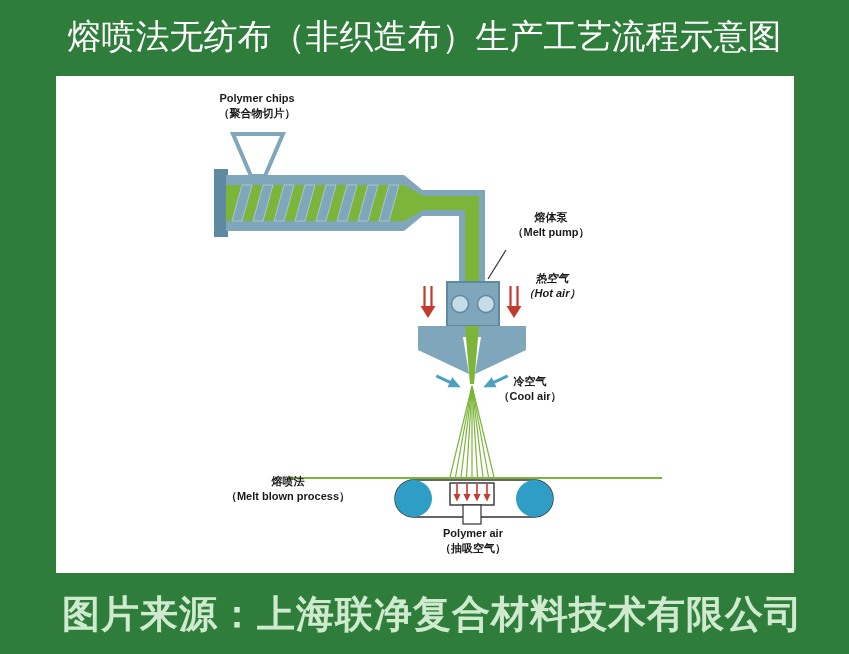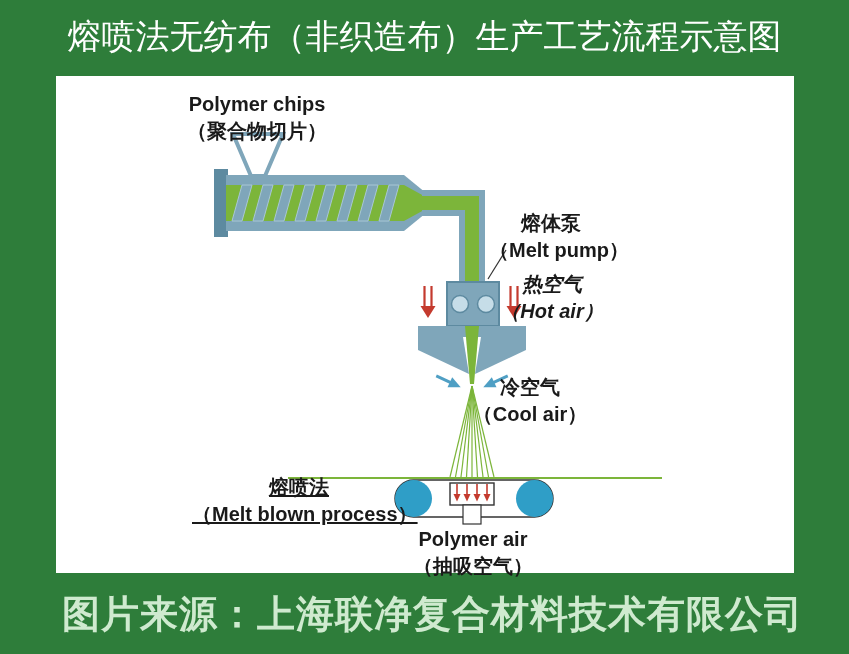--- a/index.html
+++ b/index.html
@@ -11,21 +11,21 @@
   .title{
     position:absolute;top:14px;left:0;width:849px;height:44px;line-height:44px;
     text-align:center;color:#ffffff;font-size:34px;font-weight:400;white-space:nowrap;
   }
   .panel{
     position:absolute;left:56px;top:76px;width:738px;height:497px;background:#ffffff;
   }
   .panel svg{position:absolute;left:0;top:0;}
   .label{
     position:absolute;font-weight:700;color:#1a1a1a;text-align:center;
-    font-size:20px;line-height:1.35;white-space:nowrap;
+    font-size:11px;line-height:1.35;white-space:nowrap;
   }
   .footer{
     position:absolute;top:586px;left:8px;width:849px;height:56px;line-height:56px;
     text-align:center;color:#cfeacf;font-size:38px;font-weight:700;letter-spacing:1px;white-space:nowrap;
   }
 </style>
 </head>
 <body>
 
 <div class="title">熔喷法无纺布（非织造布）生产工艺流程示意图</div>
@@ -143,21 +143,21 @@
   <div class="label" style="left:434px;top:195px;width:124px;font-style:italic;">
     <div>热空气</div>
     <div>（Hot air）</div>
   </div>
 
   <div class="label" style="left:412px;top:298px;width:124px;">
     <div>冷空气</div>
     <div>（Cool air）</div>
   </div>
 
-  <div class="label" style="left:136px;top:398px;width:214px;text-decoration:underline;">
+  <div class="label" style="left:125px;top:398px;width:214px;">
     <div>熔喷法</div>
     <div>（Melt blown process）</div>
   </div>
 
   <div class="label" style="left:347px;top:450px;width:140px;">
     <div>Polymer air</div>
     <div>（抽吸空气）</div>
   </div>
 
 </div>

